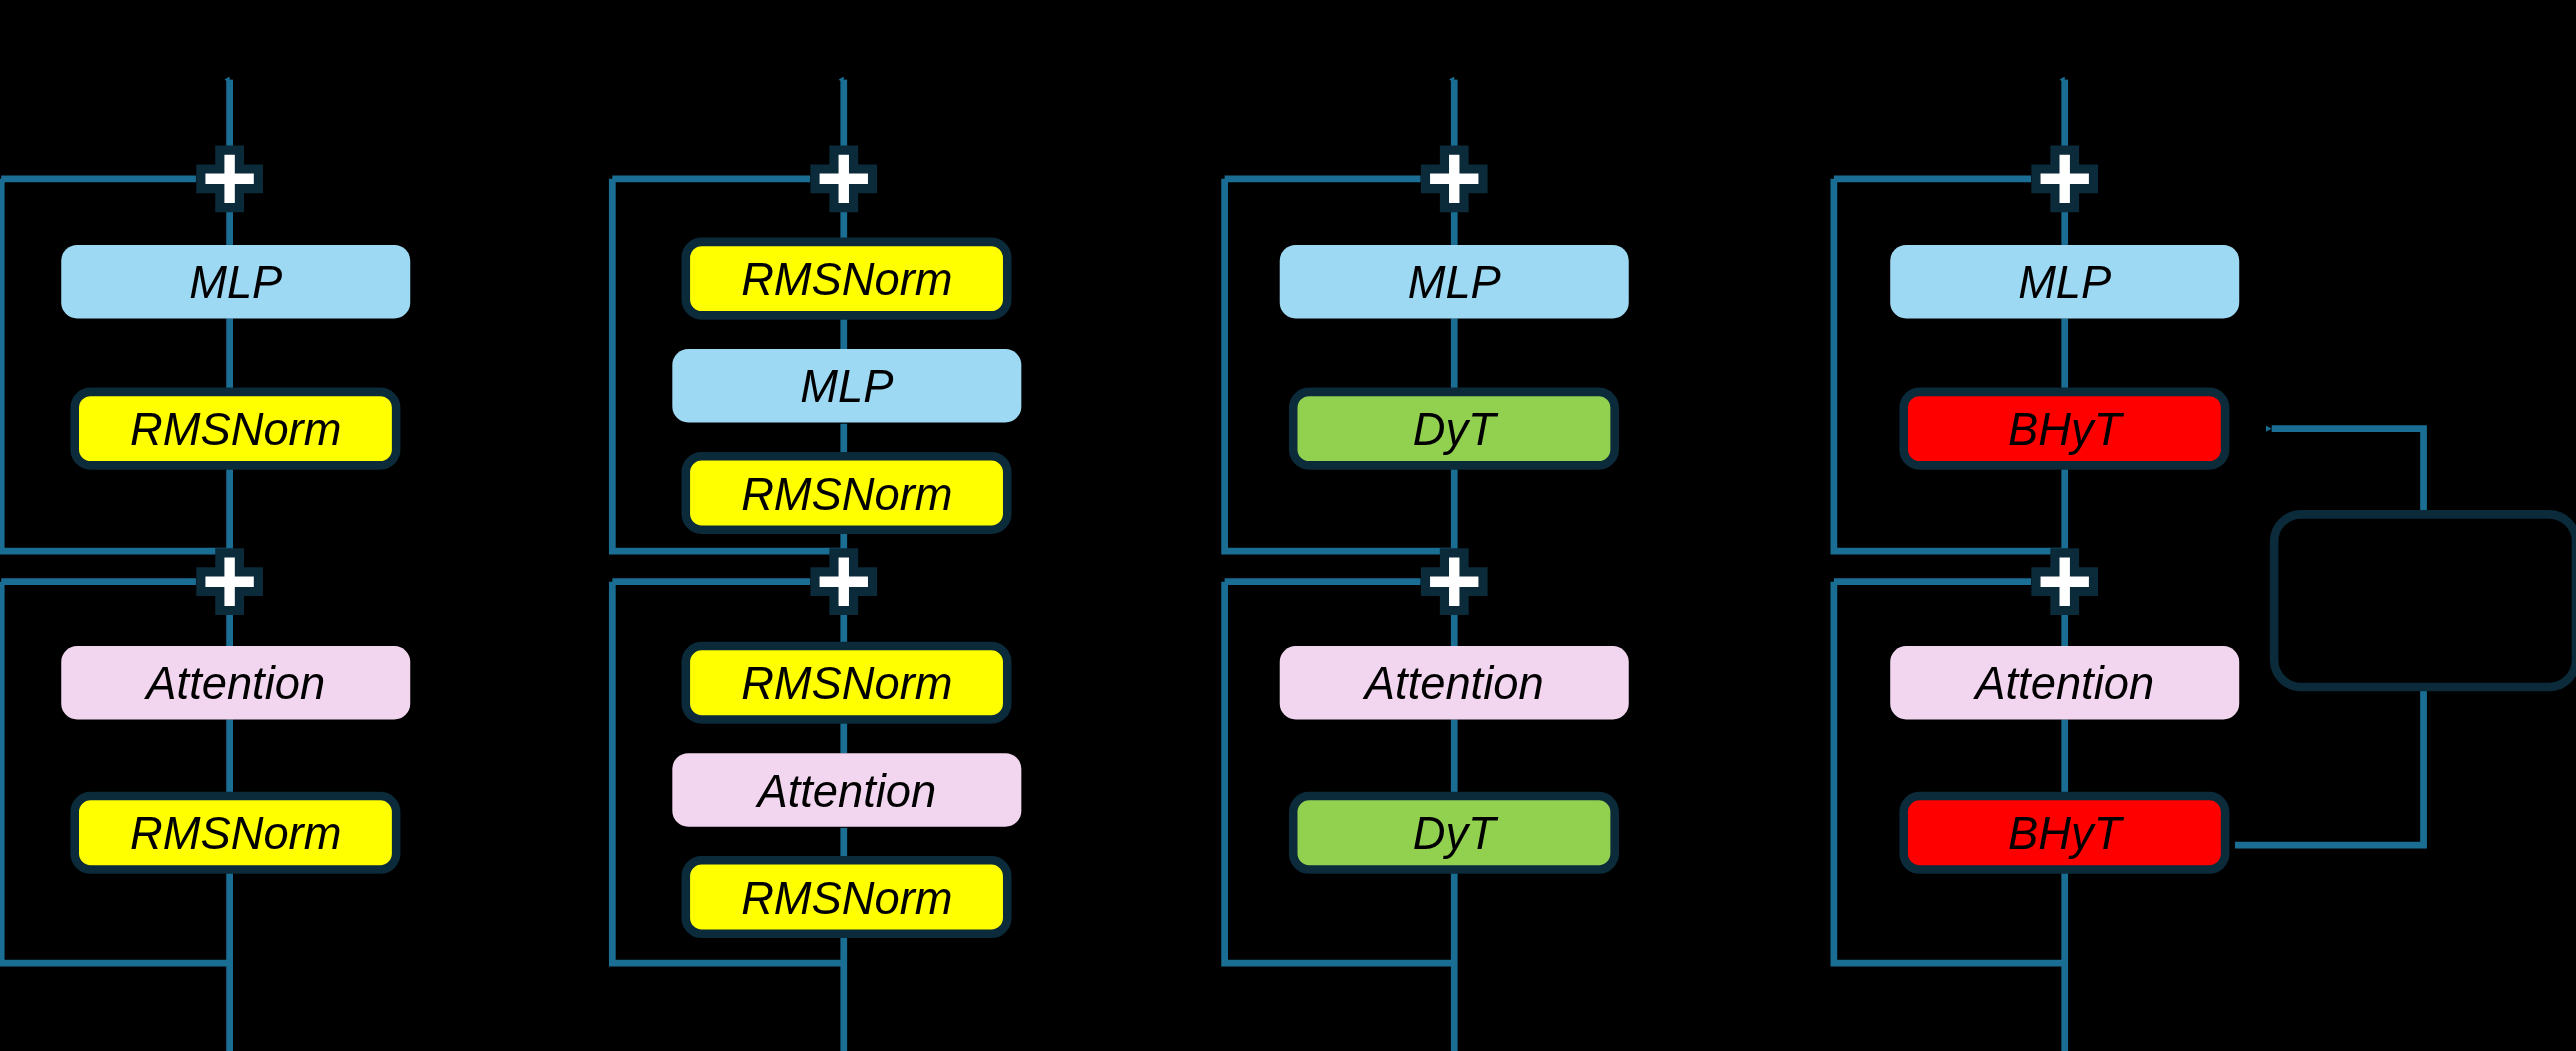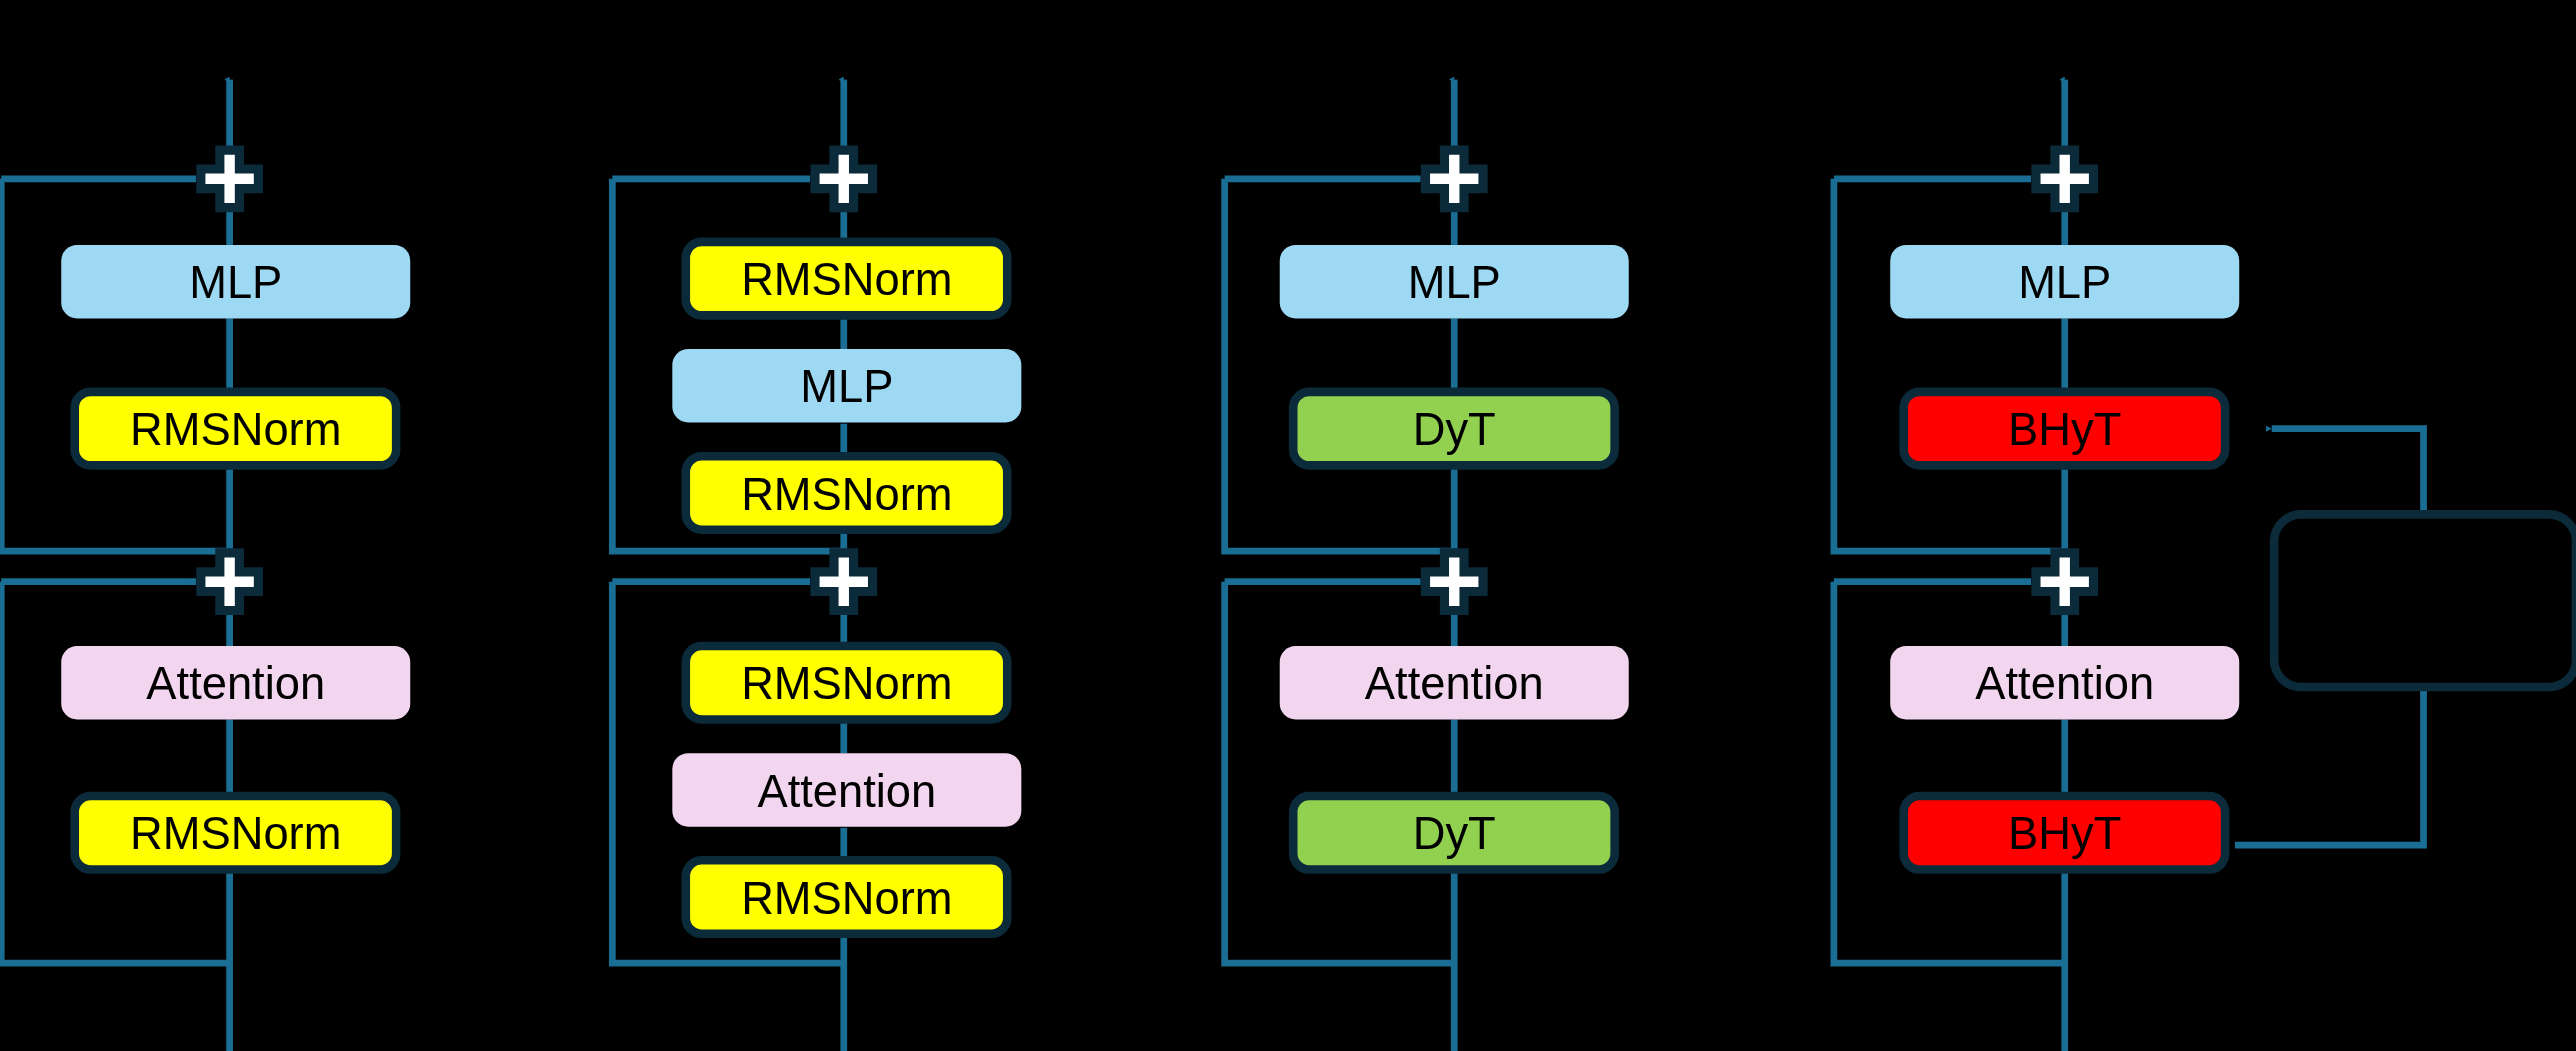--- a/index.html
+++ b/index.html
@@ -11,20 +11,21 @@
     width: 2576px;
     height: 1052px;
     overflow: hidden;
     font-family: "Liberation Sans", sans-serif;
   }
   #diagram-root {
     position: relative;
     width: 2087px;
     height: 1052px;
     background: #000000;
+    font-style: italic;
   }
   svg#diagram-svg {
     display: block;
     width: 2576px;
     height: 1052px;
     background: #000000;
   }
   .blk-label {
     font-family: "Liberation Sans", sans-serif;
     font-size: 74px;

